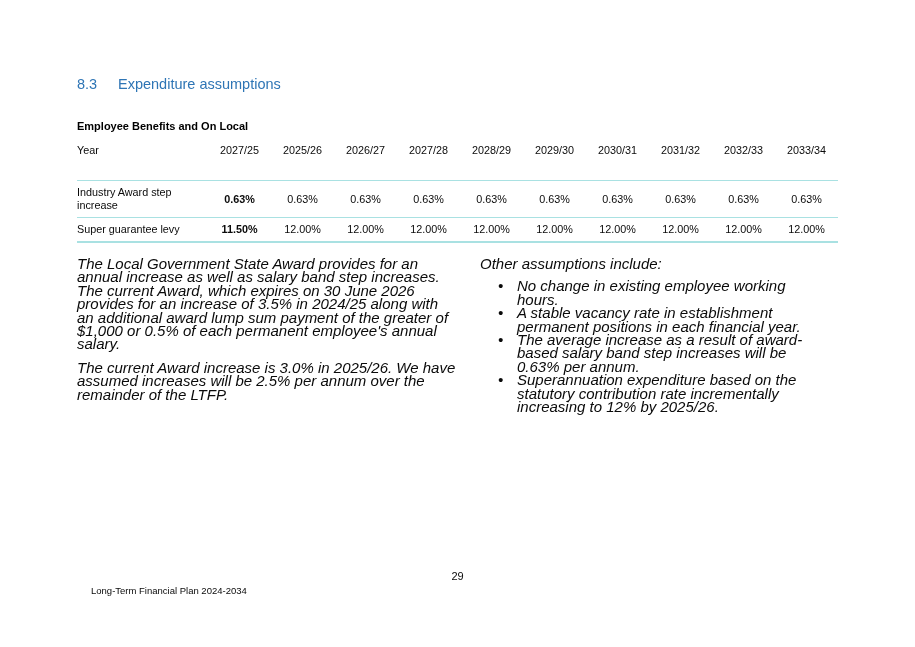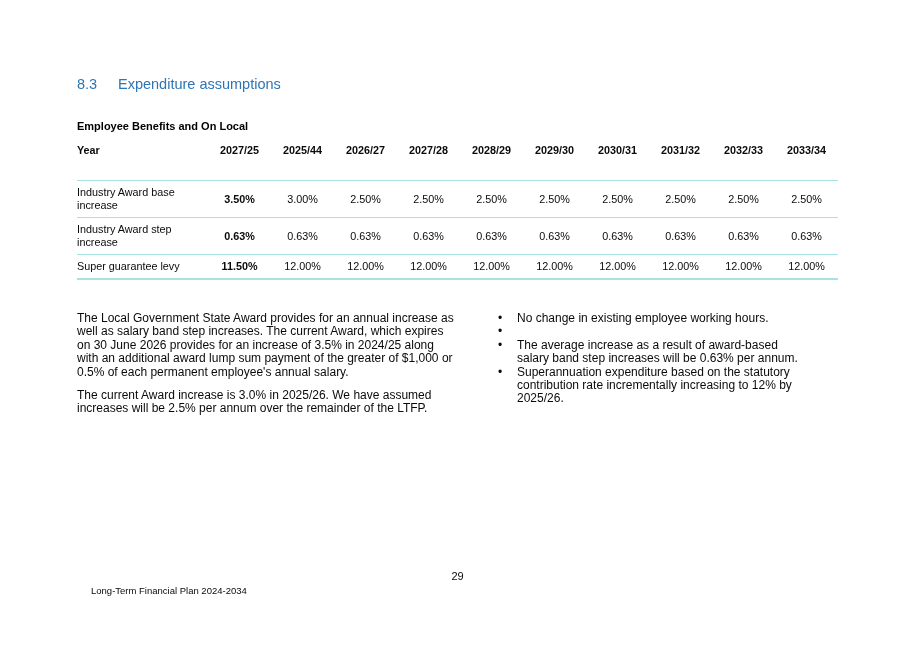--- a/index.html
+++ b/index.html
@@ -39,44 +39,45 @@
 
   table.assumptions {
     width: 100%;
     border-collapse: collapse;
     table-layout: fixed;
     margin-top: 10px;
     font-size: 10.8px;
   }
   table.assumptions col.c-label { width: 131px; }
   table.assumptions thead th {
-    font-weight: bold;
+    font-weight: normal;
     text-align: center;
     vertical-align: bottom;
     padding: 2px 0 24px 0;
   }
   table.assumptions thead th:first-child { text-align: left; }
   table.assumptions thead tr { border-bottom: 1.5px solid var(--table-border); }
   table.assumptions tbody tr { border-bottom: 1.5px solid var(--table-border); }
   table.assumptions tbody tr:last-child { border-bottom: 2.5px solid var(--table-border); }
   table.assumptions tbody td {
     text-align: center;
     vertical-align: middle;
     padding: 5px 0;
     line-height: 13px;
   }
   table.assumptions tbody td.row-label { text-align: left; }
   table.assumptions tbody td:nth-child(2) { font-weight: bold; }
 
   .body-columns {
     display: flex;
-    margin-top: 32px;
-    font-size: 12px;
+    margin-top: 14px;
+    font-size: 15px;
     line-height: 13.4px;
     color: #0a0a0a;
+    font-style: italic;
   }
   .col-left { width: 381px; flex: none; }
   .col-left p { margin: 0 0 10px 0; }
   .col-right { margin-left: 22px; width: 352px; flex: none; }
   .col-right .intro { margin: 0 0 9px 0; }
   ul.bullet-list { list-style: none; margin: 0; padding: 0; }
   ul.bullet-list li { display: flex; }
   .bullet-marker { flex: none; width: 37px; padding-left: 18px; }
   .bullet-text { flex: none; width: 292px; }
 
@@ -118,46 +119,33 @@
         <col>
         <col>
         <col>
         <col>
         <col>
       </colgroup>
     <thead>
       <tr>
           <th>Year</th>
           <th>2027/25</th>
-          <th>2025/44</th>
+          <th>2025/26</th>
           <th>2026/27</th>
           <th>2027/28</th>
           <th>2028/29</th>
           <th>2029/30</th>
           <th>2030/31</th>
           <th>2031/32</th>
           <th>2032/33</th>
           <th>2033/34</th>
         </tr>
     </thead>
     <tbody>
         <tr>
-          <td class="row-label">Industry Award base increase</td>
-          <td>3.50%</td>
-          <td>3.00%</td>
-          <td>2.50%</td>
-          <td>2.50%</td>
-          <td>2.50%</td>
-          <td>2.50%</td>
-          <td>2.50%</td>
-          <td>2.50%</td>
-          <td>2.50%</td>
-          <td>2.50%</td>
-        </tr>
-        <tr>
           <td class="row-label">Industry Award step increase</td>
           <td>0.63%</td>
           <td>0.63%</td>
           <td>0.63%</td>
           <td>0.63%</td>
           <td>0.63%</td>
           <td>0.63%</td>
           <td>0.63%</td>
           <td>0.63%</td>
           <td>0.63%</td>
@@ -178,27 +166,29 @@
         </tr>
       </tbody>
   </table>
 
   <div class="body-columns">
     <div class="col-left">
         <p>The Local Government State Award provides for an annual increase as well as salary band step increases. The current Award, which expires on 30 June 2026 provides for an increase of 3.5% in 2024/25 along with an additional award lump sum payment of the greater of $1,000 or 0.5% of each permanent employee's annual salary.</p>
         <p>The current Award increase is 3.0% in 2025/26. We have assumed increases will be 2.5% per annum over the remainder of the LTFP.</p>
       </div>
     <div class="col-right">
+      <p class="intro">Other assumptions include:</p>
       <ul class="bullet-list">
           <li>
             <span class="bullet-marker">•</span>
             <span class="bullet-text">No change in existing employee working hours.</span>
           </li>
           <li>
             <span class="bullet-marker">•</span>
+            <span class="bullet-text">A stable vacancy rate in establishment permanent positions in each financial year.</span>
           </li>
           <li>
             <span class="bullet-marker">•</span>
             <span class="bullet-text">The average increase as a result of award-based salary band step increases will be 0.63% per annum.</span>
           </li>
           <li>
             <span class="bullet-marker">•</span>
             <span class="bullet-text">Superannuation expenditure based on the statutory contribution rate incrementally increasing to 12% by 2025/26.</span>
           </li>
         </ul>

